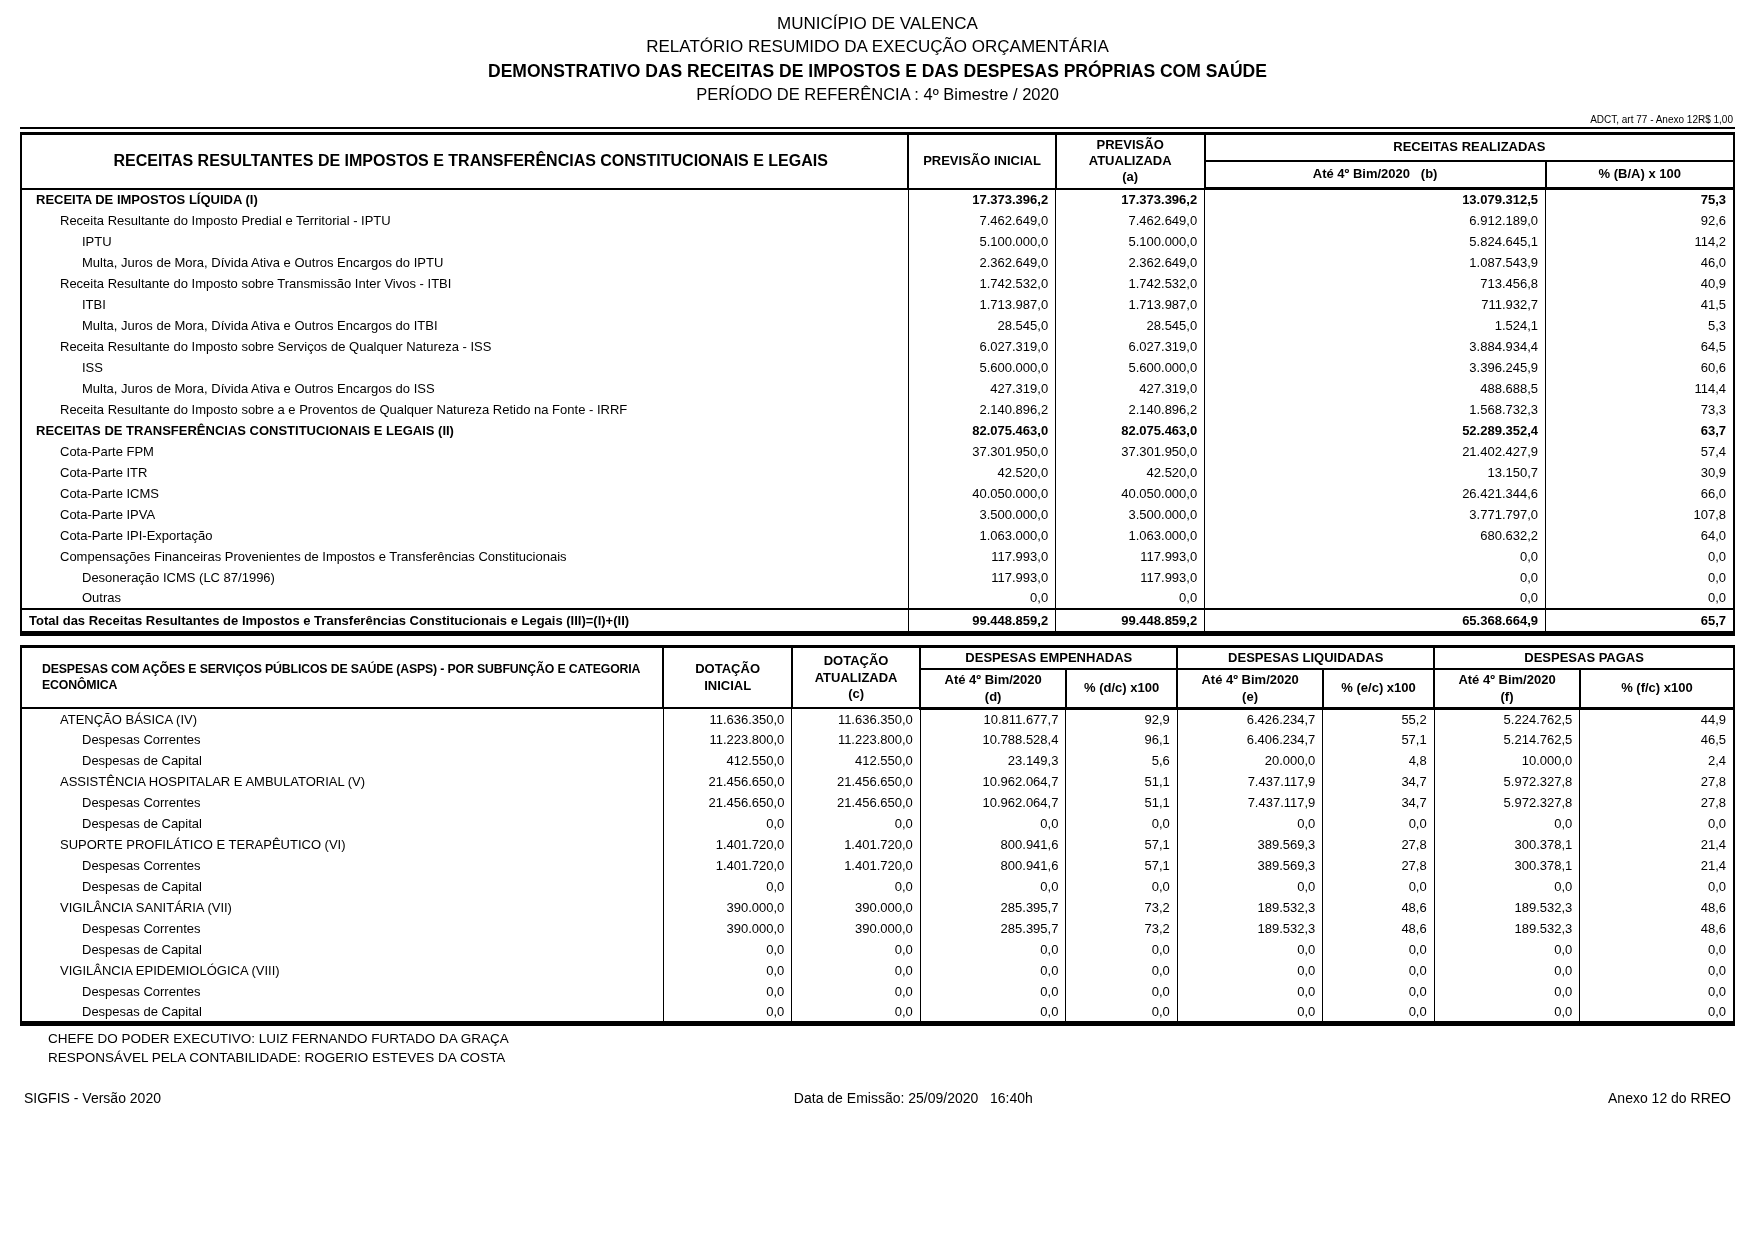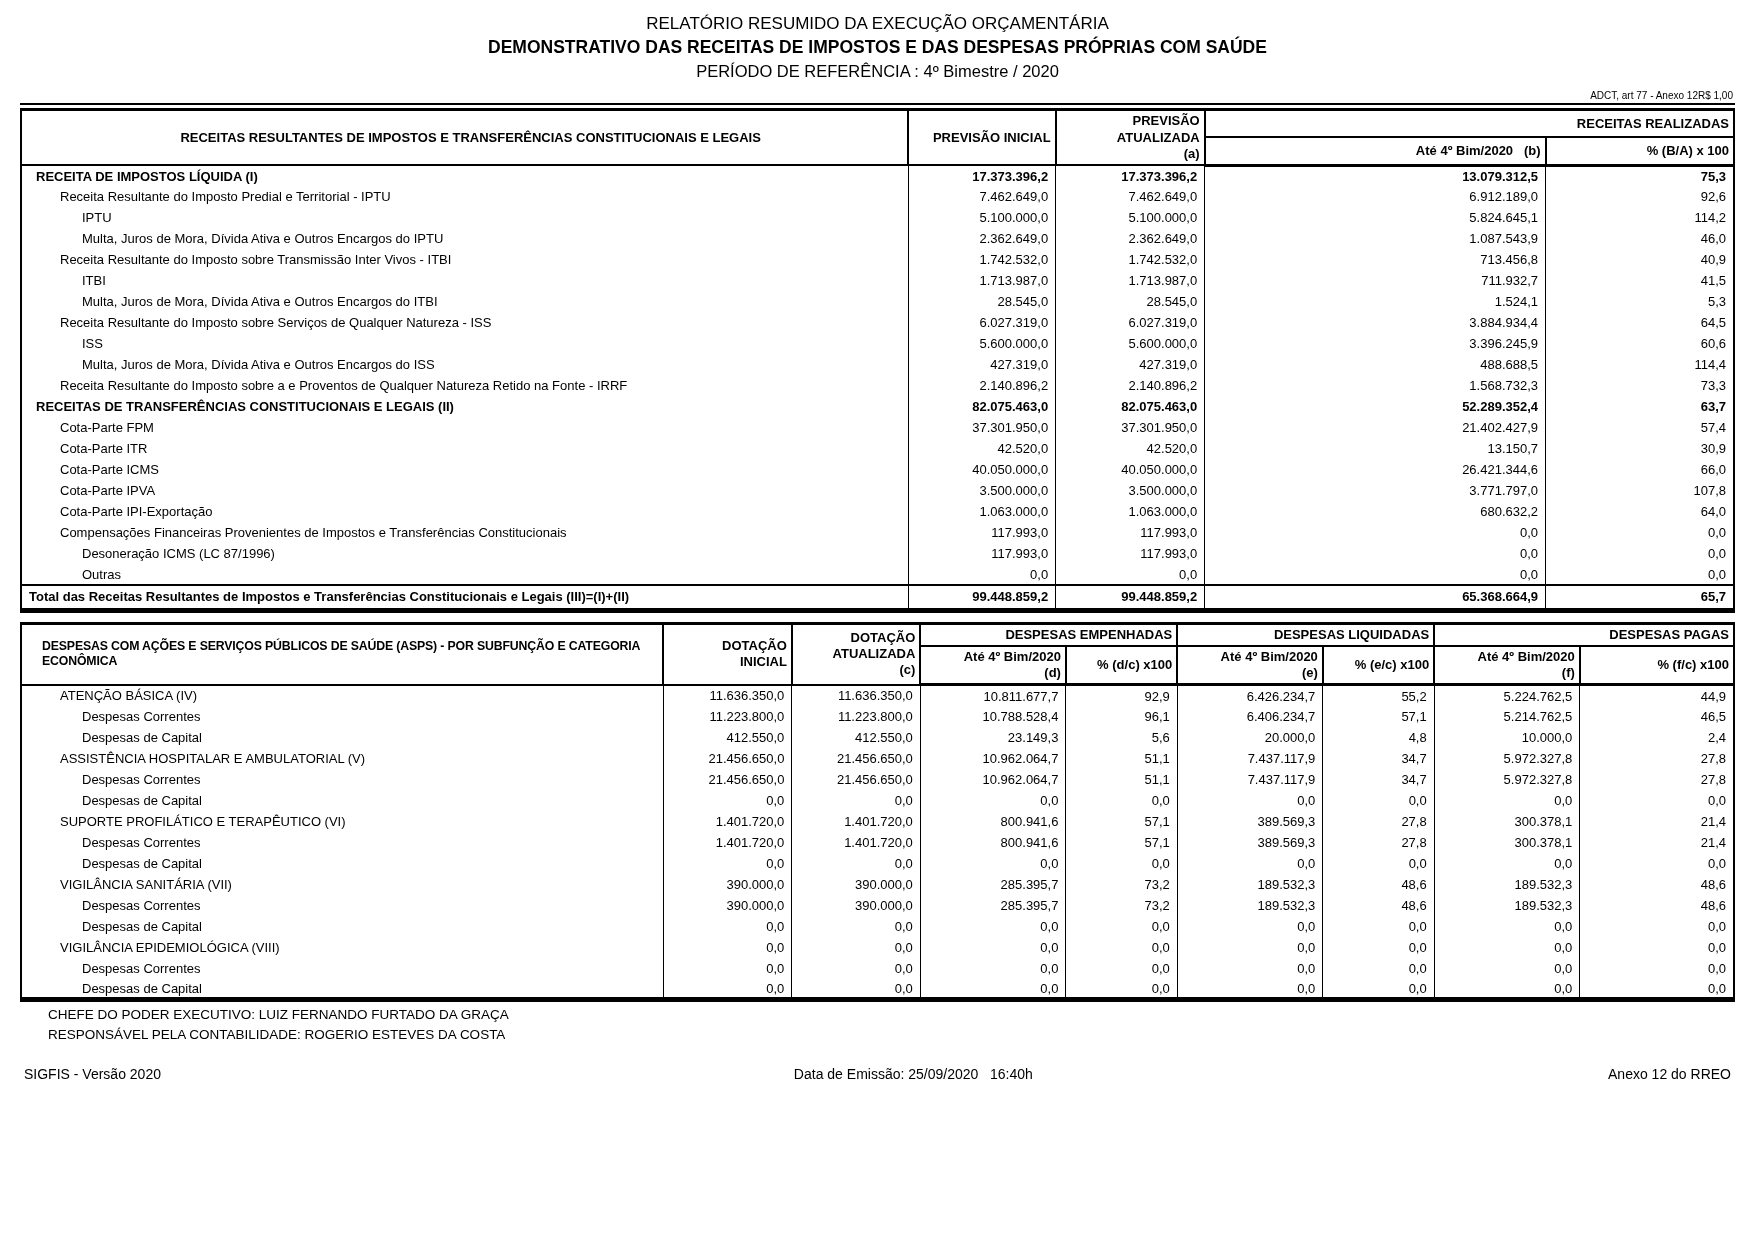--- a/index.html
+++ b/index.html
@@ -19,24 +19,24 @@
   .meta-row {
     display: flex; justify-content: flex-end; align-items: flex-end;
     font-size: 10px; margin-top: 8px; padding: 0 2px 2px 2px;
     border-bottom: 2px solid #000;
   }
 
   table { width: 100%; border-collapse: collapse; table-layout: fixed; }
   .t1 { margin-top: 3px; border: 2px solid #000; border-top: 3px solid #000; border-bottom: 5px solid #000; }
   .t2 { margin-top: 9px; border: 2px solid #000; border-top: 3px solid #000; border-bottom: 5px solid #000; }
 
-  th { font-weight: bold; text-align: right; vertical-align: middle; padding: 2px 4px; }
+  th { font-weight: bold; text-align: center; vertical-align: middle; padding: 2px 4px; }
   .t1 thead th, .t2 thead th { border: 2px solid #000; font-size: 13px; line-height: 1.25; }
   .t1 thead tr.subhead th, .t2 thead tr.subhead th { border-bottom: 3px solid #000; }
-  .t1 thead th.main-label { font-size: 13px; padding-left: 16px; }
+  .t1 thead th.main-label { font-size: 16px; padding-left: 16px; }
   .t2 thead th.main-label {
     font-size: 12.3px; letter-spacing: -0.15px; text-align: left; padding-left: 20px;
   }
 
   tbody td { font-size: 13px; height: 21px; padding: 0 7px; white-space: nowrap; overflow: hidden; }
   .t2 tbody td { height: 21px; }
   td.lbl { text-align: left; margin-left: 28px; }
   td.num { text-align: right; border-left: 1px solid #000; border-right: 1px solid #000; }
   tr.bold td { font-weight: bold; }
   .ind0 { padding-left: 14px; }
@@ -55,20 +55,21 @@
   }
   .footer-row .center { position: absolute; left: 50%; transform: translateX(-35%); }
   .footer-row { position: relative; }
 </style>
 </head>
 <body>
 
 <div class="page">
 
   <div class="doc-header">
+    <div class="h1">MUNICÍPIO DE VALENCA</div>
     <div class="h1">RELATÓRIO RESUMIDO DA EXECUÇÃO ORÇAMENTÁRIA</div>
     <div class="h3">DEMONSTRATIVO DAS RECEITAS DE IMPOSTOS E DAS DESPESAS PRÓPRIAS COM SAÚDE</div>
     <div class="h4">PERÍODO DE REFERÊNCIA : 4º Bimestre / 2020</div>
   </div>
 
   <div class="meta-row">
     <span>ADCT, art 77 - Anexo 12</span>
     <span>R$ 1,00</span>
   </div>
 

